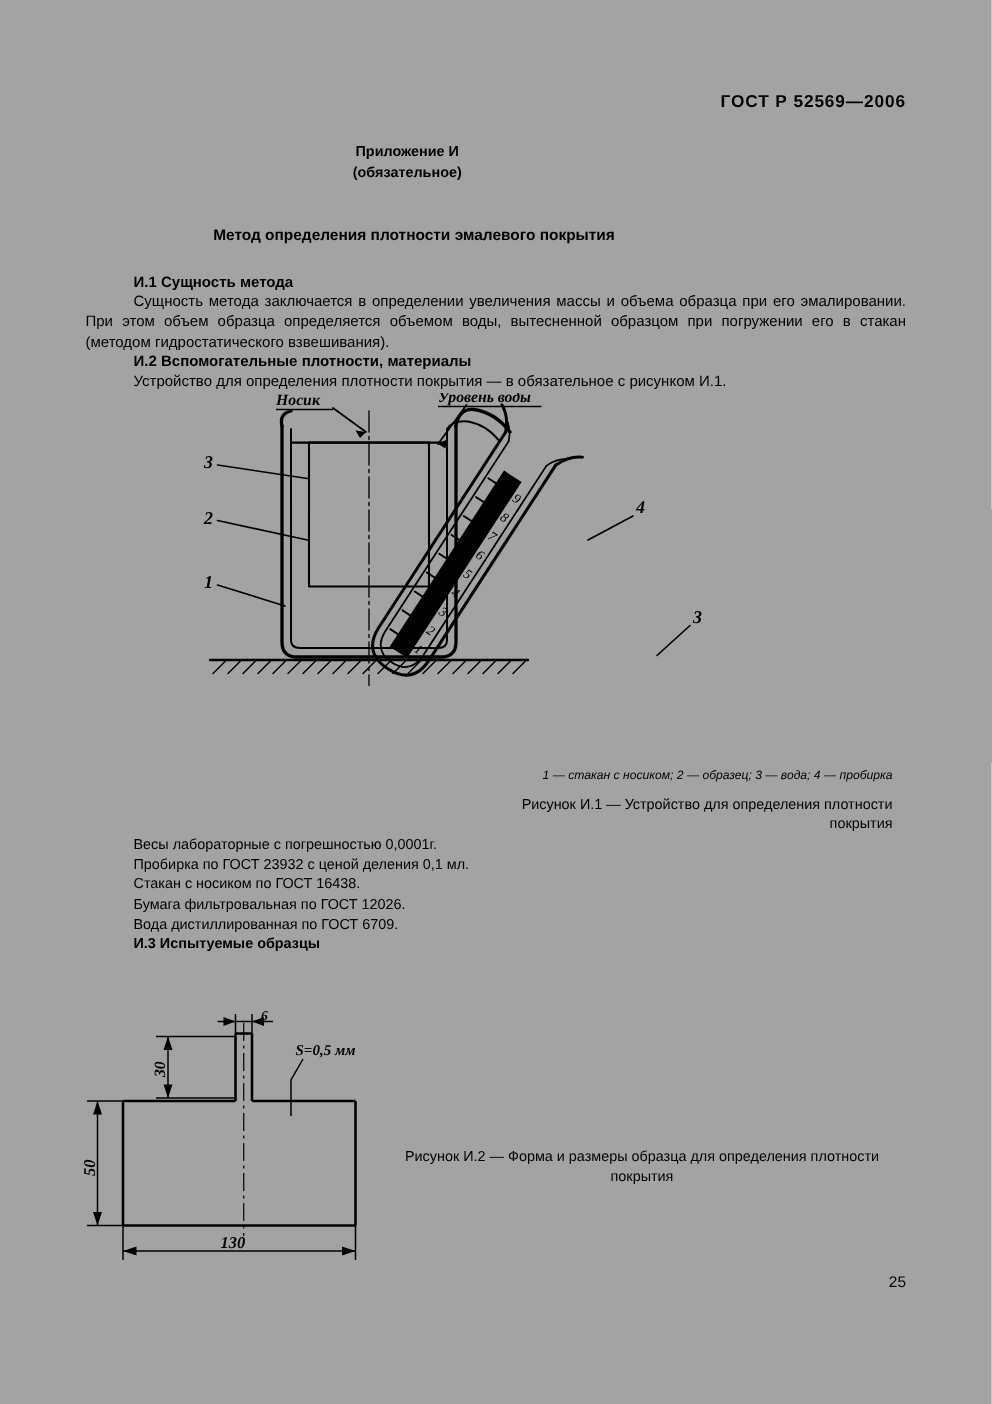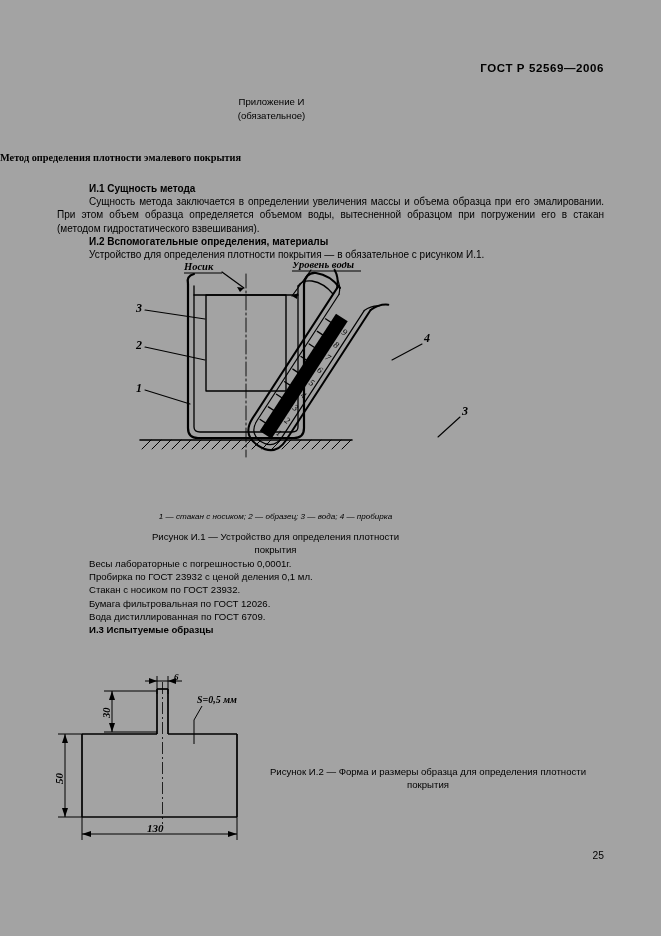--- a/index.html
+++ b/index.html
@@ -33,33 +33,32 @@
     white-space: nowrap;
   }
   
   .annex-block {
     position: absolute;
     left: 0;
     top: 95px;
     width: 543px;
     text-align: center;
     font-size: 9.6px;
-    font-weight: normal;
+    font-weight: bold;
     line-height: 14px;
   }
   .annex-block .l2 { display: block; }
   .method-title {
     position: absolute;
     left: 0;
     top: 152px;
     width: 552px;
-    text-align: left;
+    text-align: center;
     font-size: 10.3px;
     font-weight: bold;
-    font-family: Liberation Serif, serif;
   }
   
   .body-area {
     position: absolute;
     left: 57px;
     top: 182px;
     width: 547px;
     font-size: 10px;
     line-height: 13.2px;
   }
@@ -84,21 +83,22 @@
     left: 0;
     top: 262px;
     width: 661px;
     height: 250px;
   }
   .fig1-caption {
     position: absolute;
     left: 0;
     top: 512px;
     width: 551px;
-    text-align: center;
+    text-align: right;
+    padding-left: 44px;
   }
   .fig-legend {
     font-size: 8.1px;
     font-style: italic;
     margin: 0;
   }
   .fig1-title {
     font-size: 9.6px;
     margin: 10px 0 0 0;
     line-height: 12.6px;
@@ -148,21 +148,21 @@
   <div class="annex-block">
     <span>Приложение И</span>
     <span class="l2">(обязательное)</span>
   </div>
 
   <div class="method-title">Метод определения плотности эмалевого покрытия</div>
 
   <div class="body-area">
     <p class="sec-head">И.1 Сущность метода</p>
     <p class="para">Сущность метода заключается в определении увеличения массы и объема образца при его эмалировании. При этом объем образца определяется объемом воды, вытесненной образцом при погружении его в стакан (методом гидростатического взвешивания).</p>
-    <p class="sec-head">И.2 Вспомогательные определения, материалы</p>
+    <p class="sec-head">И.2 Вспомогательные плотности, материалы</p>
     <p class="plainline">Устройство для определения   плотности покрытия — в обязательное с рисунком И.1.</p>
   </div>
 
   <div class="fig1-wrap">
     <svg width="661" height="250" viewBox="0 0 661 250">
       <g fill="none" stroke="#000" stroke-width="1.6" stroke-linecap="round" stroke-linejoin="round">
 
         <path d="M 188,22 L 188,166 Q 188,176 198,176 L 294,176 Q 304,176 304,166 L 304,22" stroke-width="2.2"></path>
 
         <path d="M 194,24 L 194,165 Q 194,170 200,170 L 292,170 Q 298,170 298,165 L 298,24" stroke-width="1.3"></path>
@@ -278,21 +278,21 @@
     <p class="fig-legend">1 — стакан с носиком; 2 — образец; 3 — вода; 4 — пробирка</p>
     <p class="fig1-title">
       <span>Рисунок И.1 — Устройство для определения плотности</span><br>
       <span>покрытия</span>
     </p>
   </div>
 
   <div class="mid-area">
     <p class="plainline">Весы лабораторные с погрешностью 0,0001г.</p>
     <p class="plainline">Пробирка по ГОСТ 23932 с ценой деления 0,1 мл.</p>
-    <p class="plainline">Стакан с носиком по ГОСТ 23932.</p>
+    <p class="plainline">Стакан с носиком по ГОСТ 16438.</p>
     <p class="plainline">Бумага фильтровальная по ГОСТ 12026.</p>
     <p class="plainline">Вода дистиллированная по ГОСТ 6709.</p>
     <p class="sec-head">И.3 Испытуемые  образцы</p>
   </div>
 
   <div class="fig2-wrap">
     <svg width="250" height="180" viewBox="0 0 250 180">
       <g fill="none" stroke="#000" stroke-width="1.7" stroke-linecap="butt">
 
         <path d="M 32,62 L 32,145 M 32,62 L 107,62 M 118,62 L 187,62 M 187,62 L 187,145"></path>

